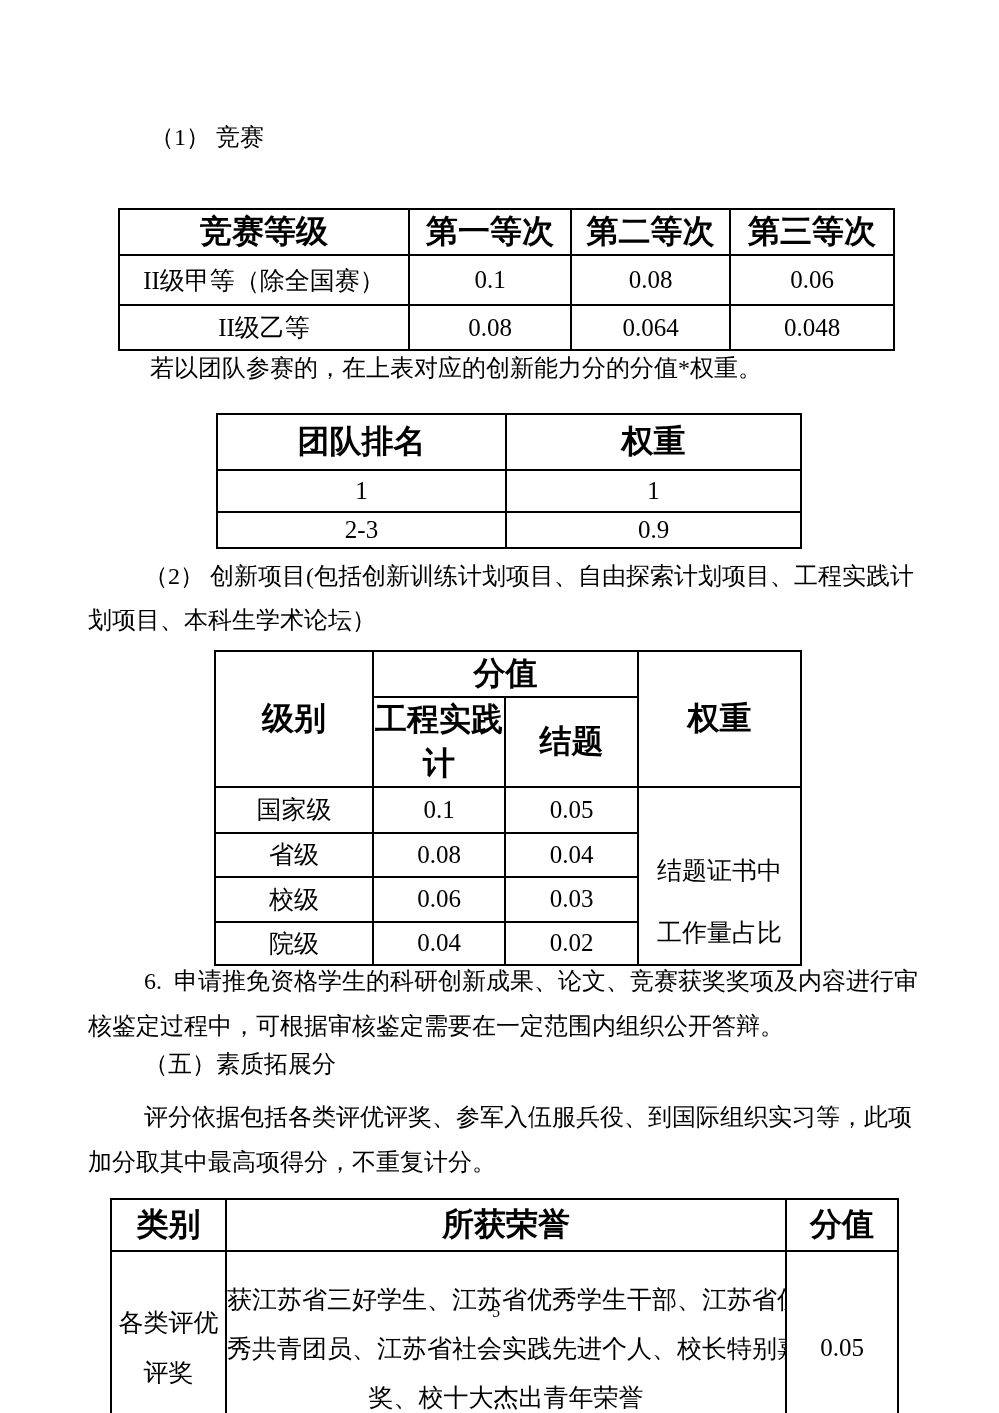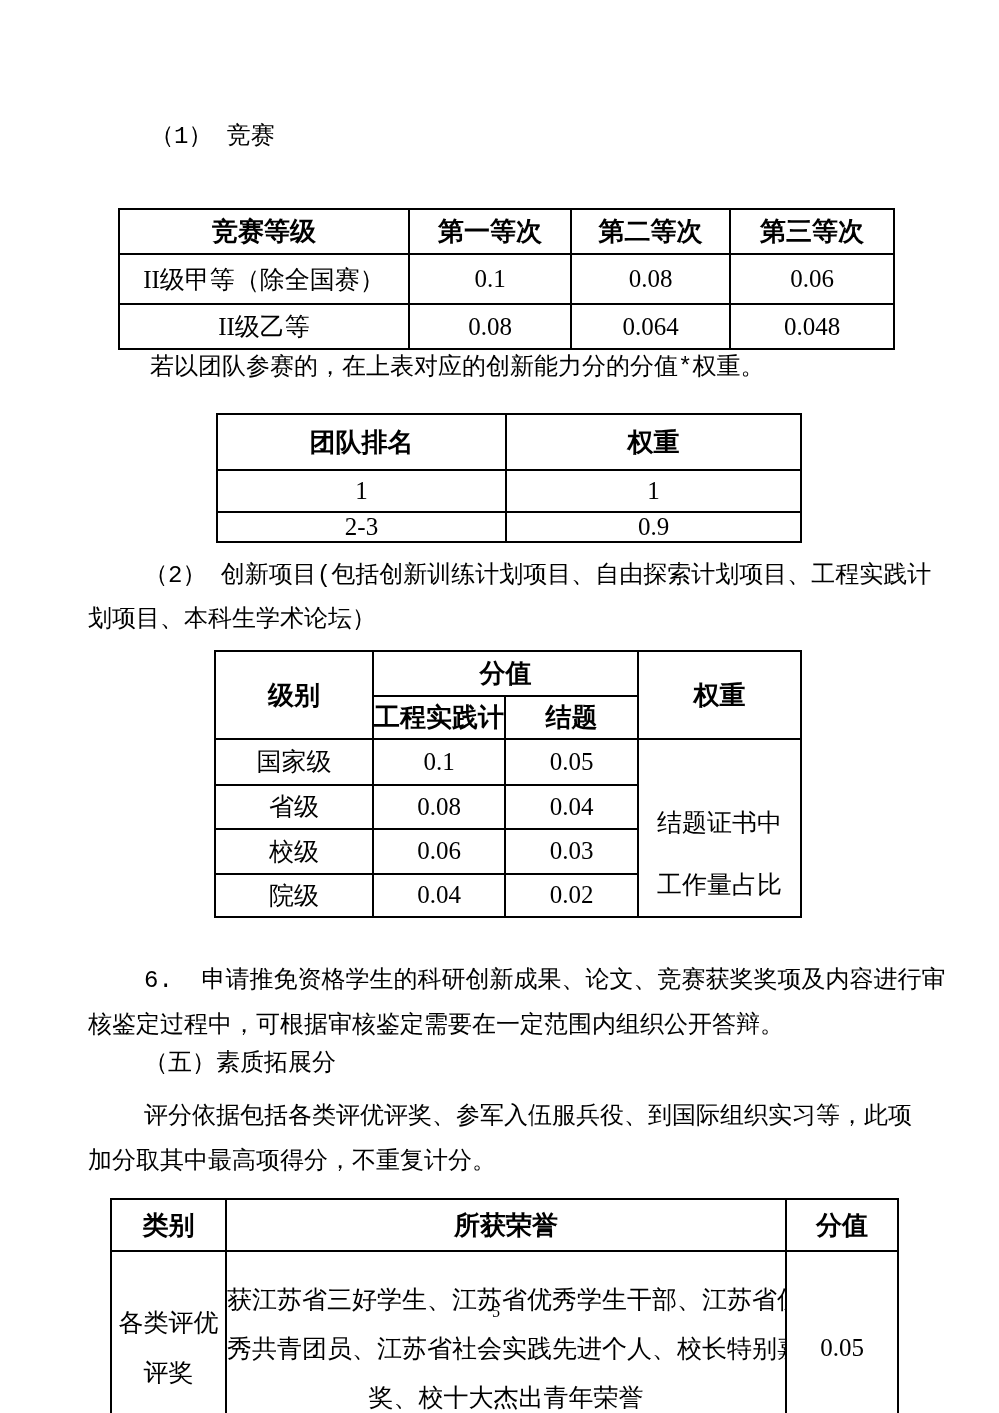--- a/index.html
+++ b/index.html
@@ -11,21 +11,21 @@
     position: relative;
     width: 999px;
     height: 1413px;
     background: #ffffff;
     color: #000000;
     overflow: hidden;
     font-family: "Liberation Serif", "DejaVu Serif", serif;
   }
   .txt {
     position: absolute;
-    font-family: Liberation Mono, monospace;
+    font-family: Liberation Serif, serif;
     font-size: 24px;
     line-height: 40px;
     white-space: pre;
     color: #000000;
   }
   table.doc {
     position: absolute;
     border-collapse: collapse;
     table-layout: fixed;
     color: #000000;
@@ -33,21 +33,21 @@
   table.doc th, table.doc td {
     border: 2px solid #000000;
     text-align: center;
     vertical-align: middle;
     padding: 0;
     overflow: hidden;
   }
   table.doc th {
     font-family: "Liberation Sans", "DejaVu Sans", sans-serif;
     font-weight: 700;
-    font-size: 26px;
+    font-size: 32px;
   }
   table.doc td {
     font-family: "Liberation Serif", "DejaVu Serif", serif;
     font-size: 25px;
     font-weight: 400;
   }
   .weight-note {
     vertical-align: top;
   }
   .weight-note .wline {
@@ -122,21 +122,21 @@
     </colgroup>
     <tbody>
       <tr style="height:56px;">
         <th>团队排名</th>
         <th>权重</th>
       </tr>
       <tr style="height:42px;">
         <td>1</td>
         <td>1</td>
       </tr>
-      <tr style="height:30px;">
+      <tr style="height:36px;">
         <td>2-3</td>
         <td>0.9</td>
       </tr>
     </tbody>
   </table>
 
   <div class="txt" style="top:556px; left:144px;">（2） 创新项目(包括创新训练计划项目、自由探索计划项目、工程实践计</div>
   <div class="txt" style="top:600px; left:88px;">划项目、本科生学术论坛）</div>
 
   <table class="doc" style="top:650px; left:214px; width:586px;">

